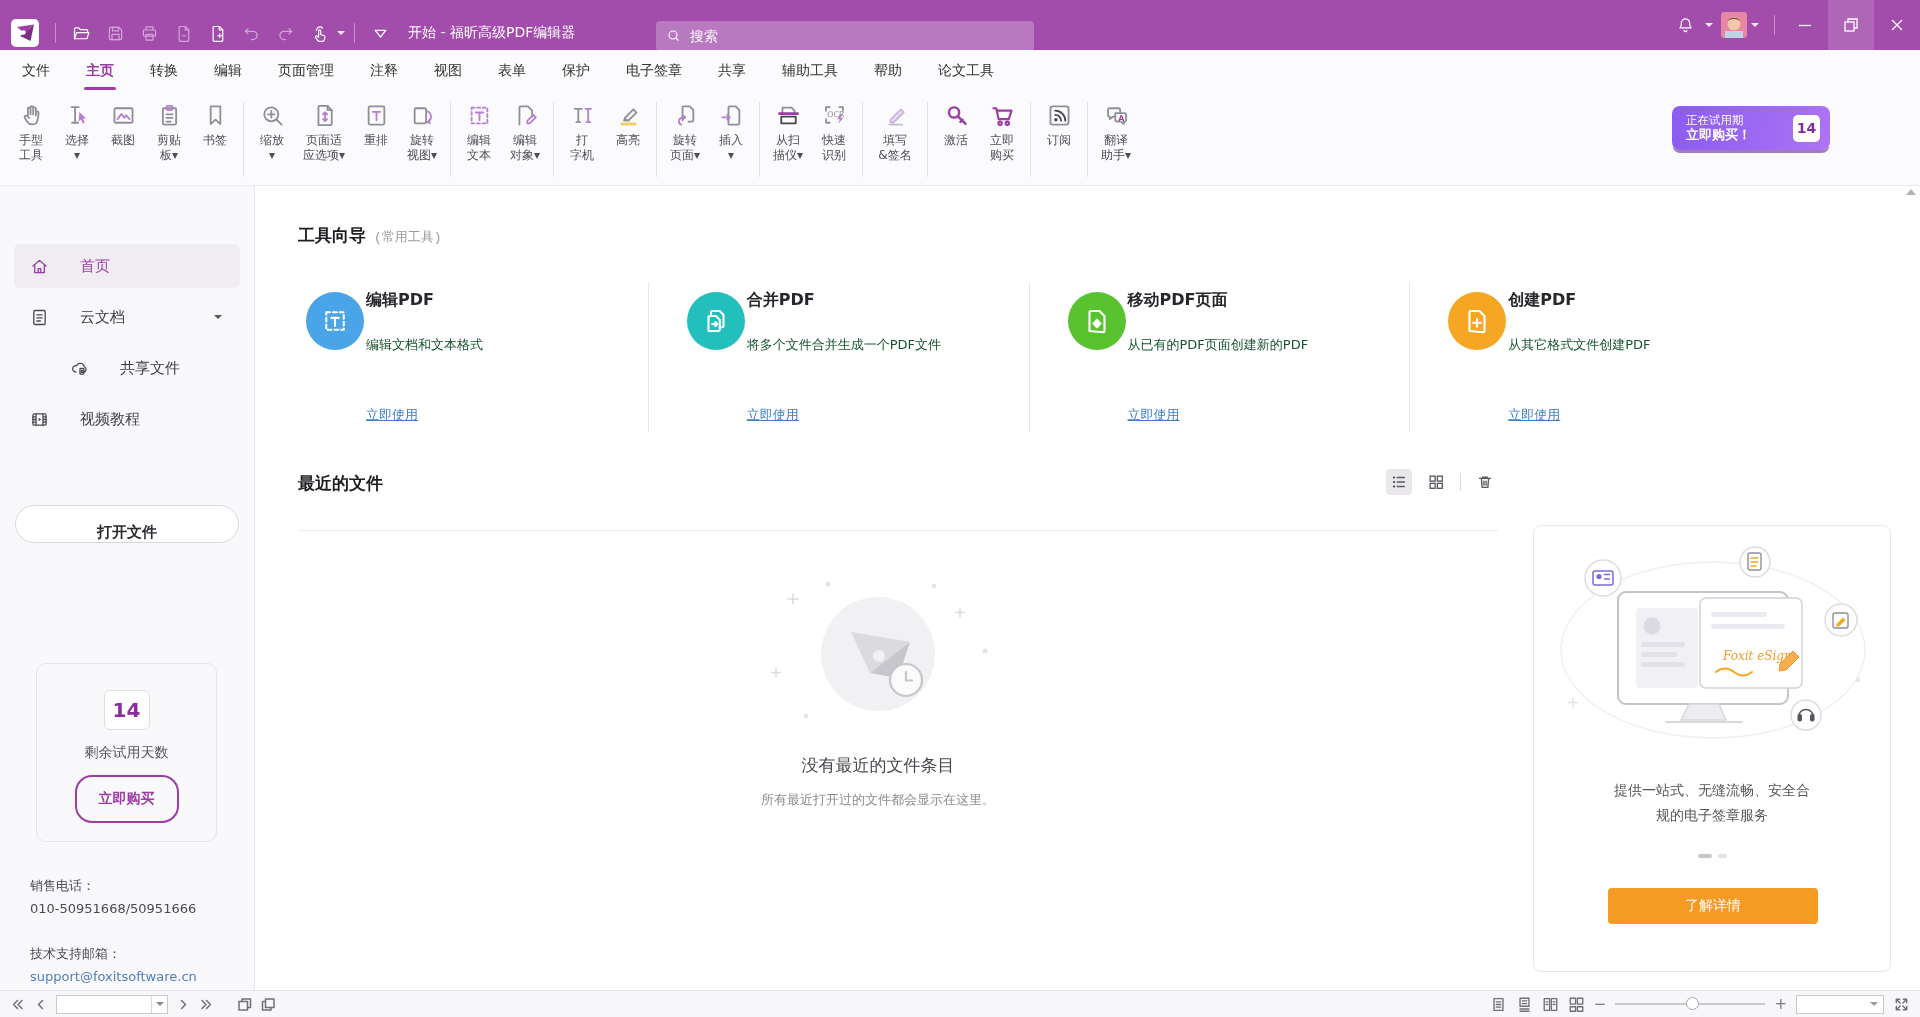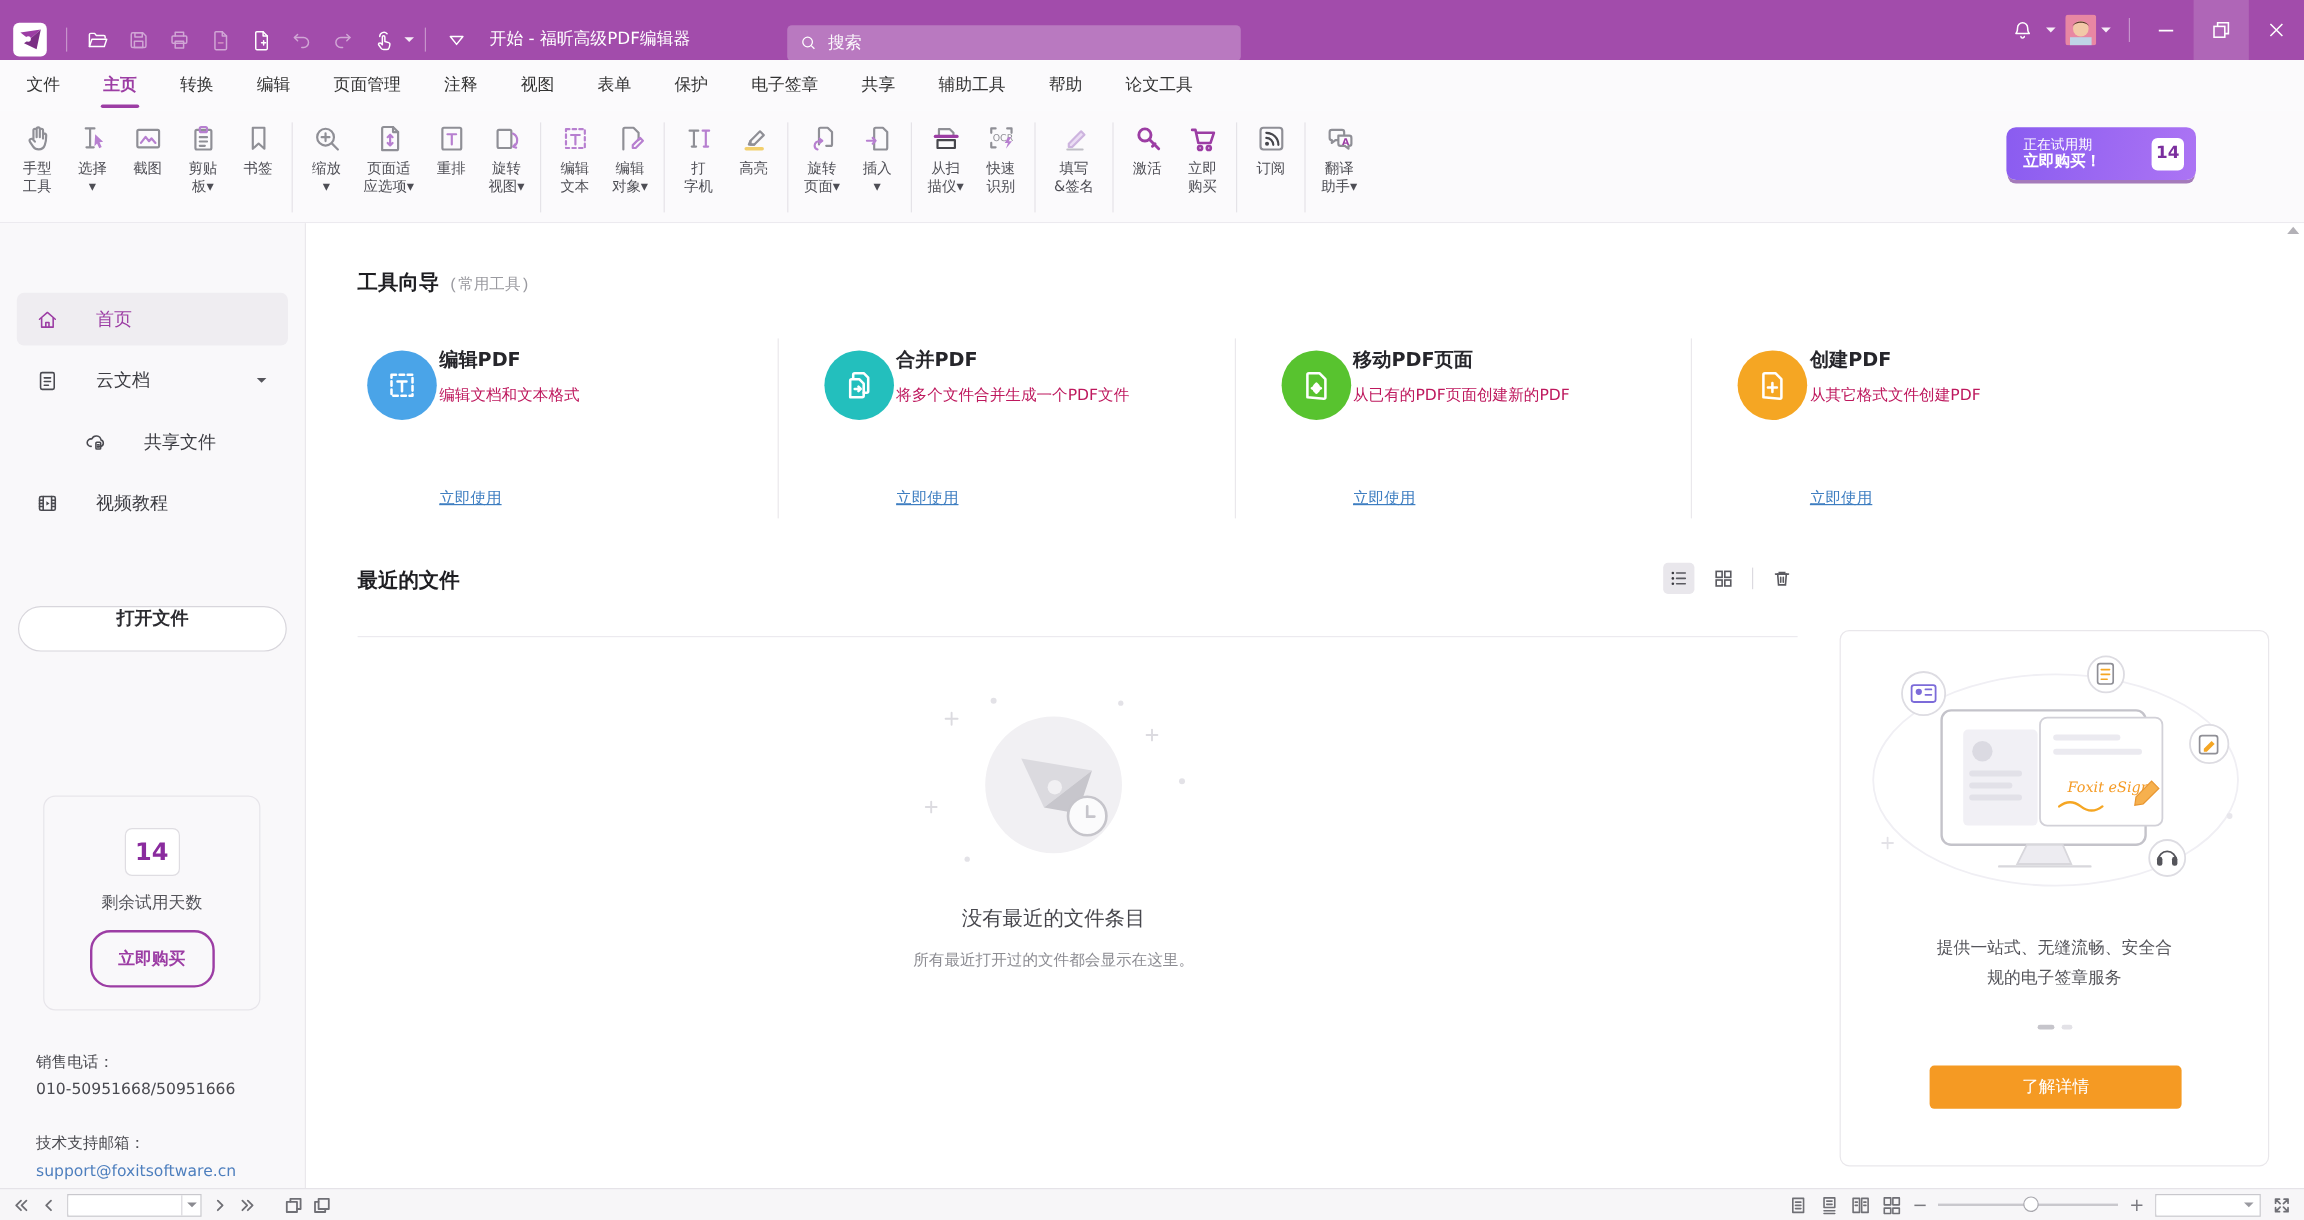--- a/index.html
+++ b/index.html
@@ -51,21 +51,21 @@
   
   .main { display:flex; height:804px; }
   .sidebar { position:relative; width:255px; background:#F9F8FA; border-right:1px solid #EAE8EC; flex:none; }
   .nav { padding-top:58px; }
   .nav-item { display:flex; align-items:center; gap:30px; height:44px; margin:0 14px 7px; padding-left:15px; border-radius:6px; font-size:15px; color:#3C3C42; }
   .nav-item svg { width:21px; height:21px; fill:none; stroke:#4A4A50; stroke-width:1.5; stroke-linecap:round; stroke-linejoin:round; flex:none; }
   .nav-item.active { background:#EFEDF1; color:#9C3DA4; }
   .nav-item.active svg { stroke:#9C3DA4; }
   .nav-item .caret { color:#55555B; margin-left:auto; margin-right:18px; }
   .nav-item.child { padding-left:55px; }
-  .open-btn { position:absolute; left:15px; right:15px; top:319px; height:38px; border-radius:19px; border:1px solid #D8D6DC; background:#fff; display:flex; align-items:flex-start; justify-content:center; font-size:15px; font-weight:600; color:#2B2B30; }
+  .open-btn { position:absolute; left:15px; right:15px; top:319px; height:38px; border-radius:19px; border:1px solid #D8D6DC; background:#fff; display:flex; align-items:flex-end; justify-content:center; font-size:15px; font-weight:600; color:#2B2B30; }
   .trial-card { position:absolute; left:36px; top:477px; width:181px; height:179px; border:1px solid #E7E5EA; border-radius:10px; display:flex; flex-direction:column; align-items:center; }
   .trial-card .num { margin-top:26px; width:46px; height:40px; background:#fff; border:1px solid #DFDDE2; border-radius:6px; display:flex; align-items:center; justify-content:center; font-size:20px; font-weight:bold; color:#8A2B9E; }
   .trial-card .cap { margin-top:14px; font-size:14px; color:#55555B; }
   .trial-card .buy { margin-top:13px; height:48px; padding:0 22px; border:2px solid #9C3DA4; border-radius:17px; color:#9C3DA4; font-size:14px; font-weight:bold; display:flex; align-items:center; }
   .contact { position:absolute; left:30px; top:688px; font-size:13px; color:#4A4A50; line-height:23px; }
   .contact .email { color:#4E7FBE; }
   .contact .gap { height:22px; }
 
   .content { position:relative; flex:1; background:#fff; }
   .tools-head { position:absolute; left:43px; top:38px; display:flex; align-items:baseline; gap:8px; }
@@ -73,21 +73,21 @@
   .tools-head .s { font-size:13px; color:#9A9AA0;font-family:Liberation Mono, monospace; }
   .cards { position:absolute; left:43px; top:96px; width:1492px; height:150px; display:flex; }
   .card { flex:1; position:relative; }
   .card + .card { border-left:1px solid #EAE8EC; padding-left:30px; }
   .card-icon { position:absolute; left:8px; top:10px; width:58px; height:58px; border-radius:50%; display:flex; align-items:center; justify-content:center; }
   .card + .card .card-icon { left:38px; }
   .card-icon svg { width:30px; height:30px; fill:none; stroke:#fff; stroke-width:1.7; stroke-linecap:round; stroke-linejoin:round; }
   .card-body { position:absolute; left:68px; right:10px; top:0; }
   .card + .card .card-body { left:98px; }
   .card-title { position:absolute; top:8px; font-size:16px; font-weight:600; color:#26262B; }
-  .card-desc { position:absolute; top:38px; font-size:13px; color:#be185d; white-space:nowrap; }
+  .card-desc { position:absolute; top:54px; font-size:13px; color:#14532d; white-space:nowrap; }
   .card-link { position:absolute; top:124px; font-size:13px; color:#3E7EC1; text-decoration:underline; }
   .recent-head { position:absolute; left:43px; top:283px; width:1200px; display:flex; align-items:flex-end; }
   .recent-head .h { font-size:17px; font-weight:bold; color:#1E1E22; }
   .recent-icons { margin-left:auto; display:flex; align-items:center; gap:11px; }
   .ric { width:26px; height:26px; border-radius:4px; display:flex; align-items:center; justify-content:center; }
   .ric svg { width:18px; height:18px; fill:none; stroke:#5A5A60; stroke-width:1.5; stroke-linecap:round; }
   .ric.sel { background:#E9E7EC; }
   .ric-sep { width:1px; height:18px; background:#DCDAE0; }
   .recent-rule { position:absolute; left:43px; top:344px; width:1200px; height:1px; background:#ECEAEF; }
   .empty { position:absolute; left:43px; top:390px; width:1160px; text-align:center; }

